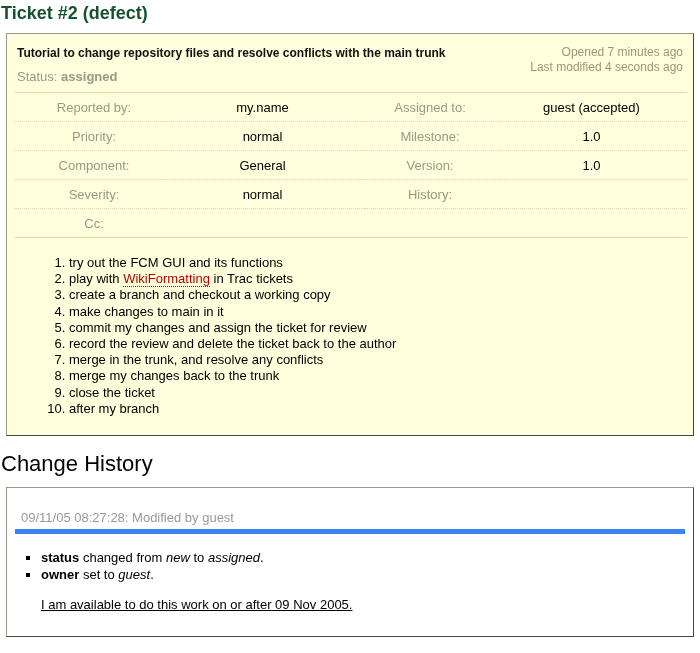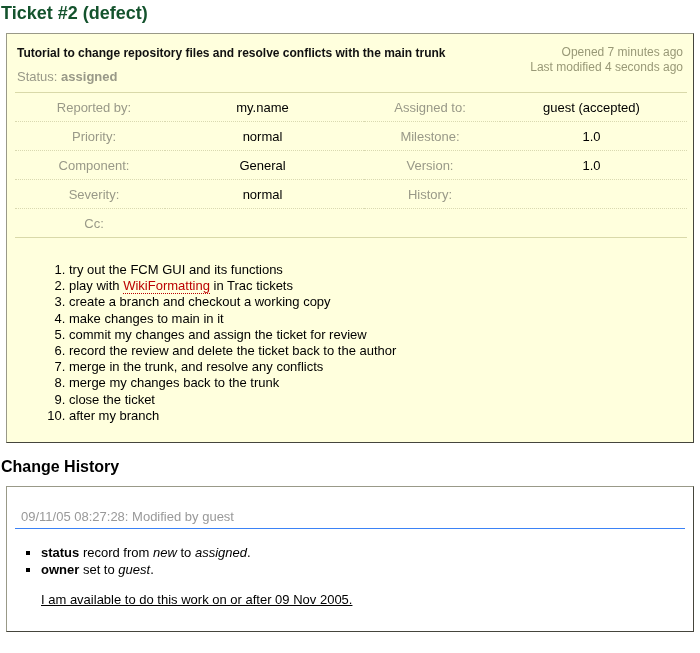--- a/index.html
+++ b/index.html
@@ -69,48 +69,48 @@
   table.properties tr.sep td, table.properties tr.sep th {
     border-bottom: 1px dotted #d9d9b0;
   }
   .plabel { color: #999988; }
   .pad-l { padding-left: 12px !important; }
   .pvalue { color: #000; }
   
   .description { margin: 14px 12px 0 12px; color: #000; }
   .description p { margin: 0; }
   ol.tutorial-list {
-    margin: 24px 0 0 0;
+    margin: 17px 0 0 0;
     padding-left: 50px;
     line-height: 16.2px;
     font-size: 13px;
   }
   a.missing-wiki-link {
     color: #bb0000;
     text-decoration: none;
     border-bottom: 1px dotted #bb0000;
     cursor: pointer;
   }
   
   h2.history-heading {
-    font-size: 16px;
-    font-weight: bold;
+    font-size: 22px;
+    font-weight: normal;
     margin: 15px 8px 10px 1px;
     color: #000;
   }
   #changelog {
     background: #fff;
     padding: 20px 0 24px 0;
   }
   .change-date {
     color: #999999;
     font-size: 13px;
     margin: 0 8px;
     padding: 2px 0 4px 6px;
-    border-bottom: 1px solid #3b82f6;
+    border-bottom: 5px solid #3b82f6;
   }
   ul.changes {
     list-style-type: square;
     margin: 16px 0 0 0;
     padding-left: 34px;
     line-height: 16.5px;
   }
   ul.changes .field-name { font-weight: bold; }
   ul.changes .field-val { font-style: italic; }
   .comment-text { margin: 14px 0 0 34px; text-decoration: underline; }
@@ -184,17 +184,17 @@
       <li>after my branch</li>
     </ol>
   </div>
 </div>
 
 <h2 class="history-heading">Change History</h2>
 
 <div class="box" id="changelog">
   <div class="change-date">09/11/05 08:27:28: Modified by guest</div>
   <ul class="changes">
-    <li><span class="field-name">status</span><span> record from </span><span class="field-val">new</span><span> to </span><span class="field-val">assigned</span><span>.</span></li>
+    <li><span class="field-name">status</span><span> changed from </span><span class="field-val">new</span><span> to </span><span class="field-val">assigned</span><span>.</span></li>
     <li><span class="field-name">owner</span><span> set to </span><span class="field-val">guest</span><span>.</span></li>
   </ul>
   <div class="comment-text">I am available to do this work on or after 09 Nov 2005.</div>
 </div>
 
 </body></html>

